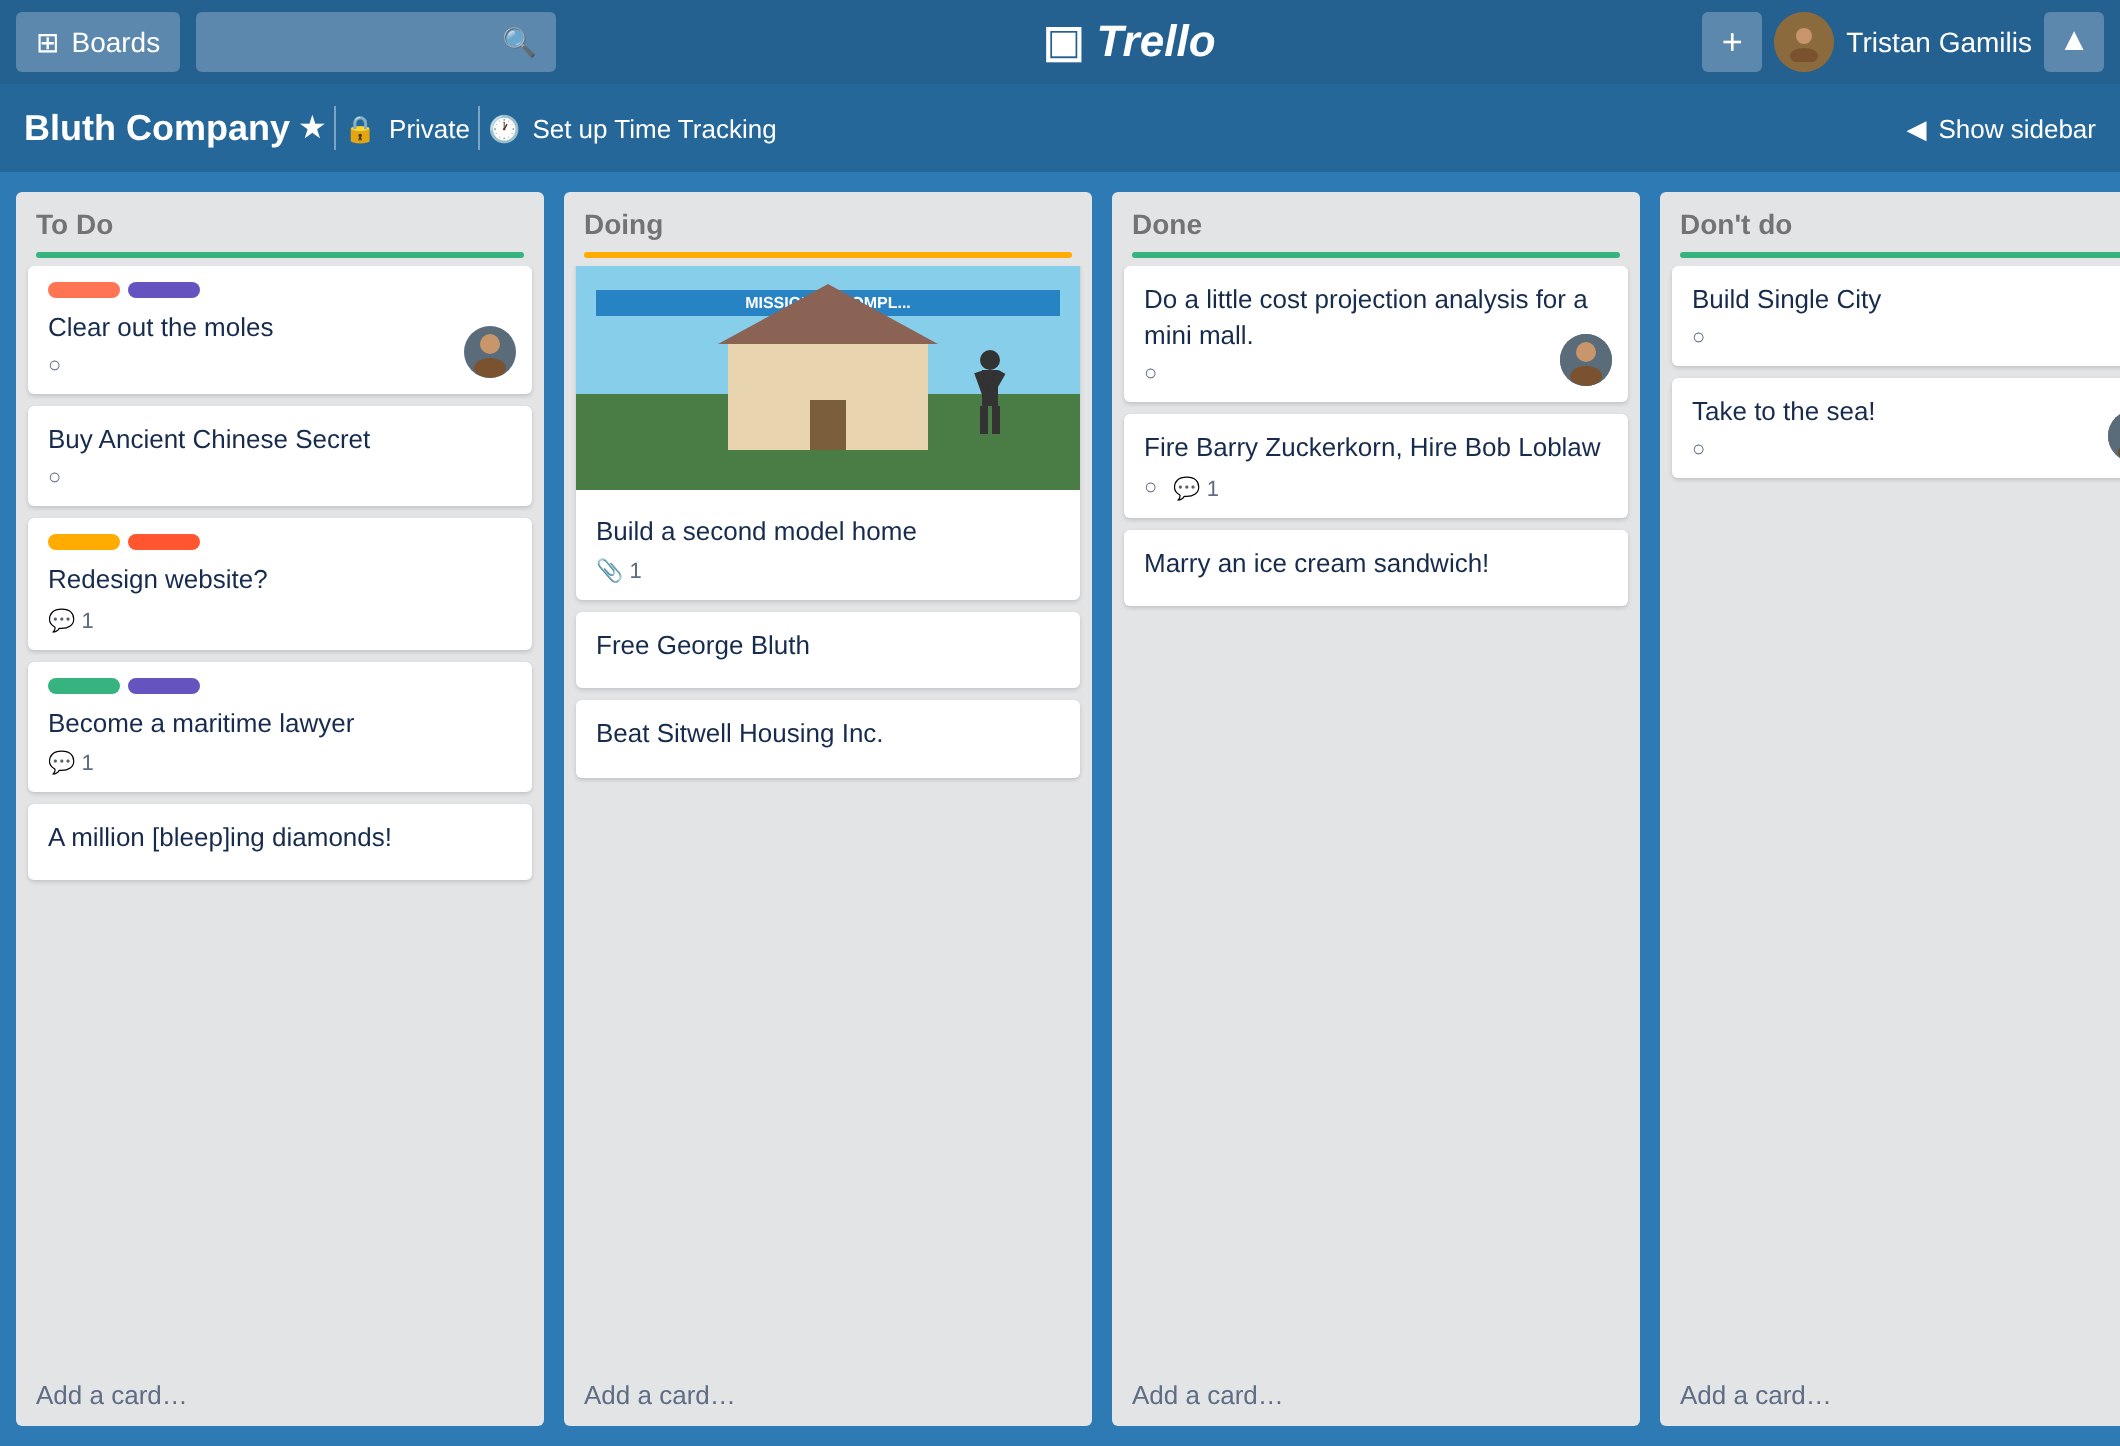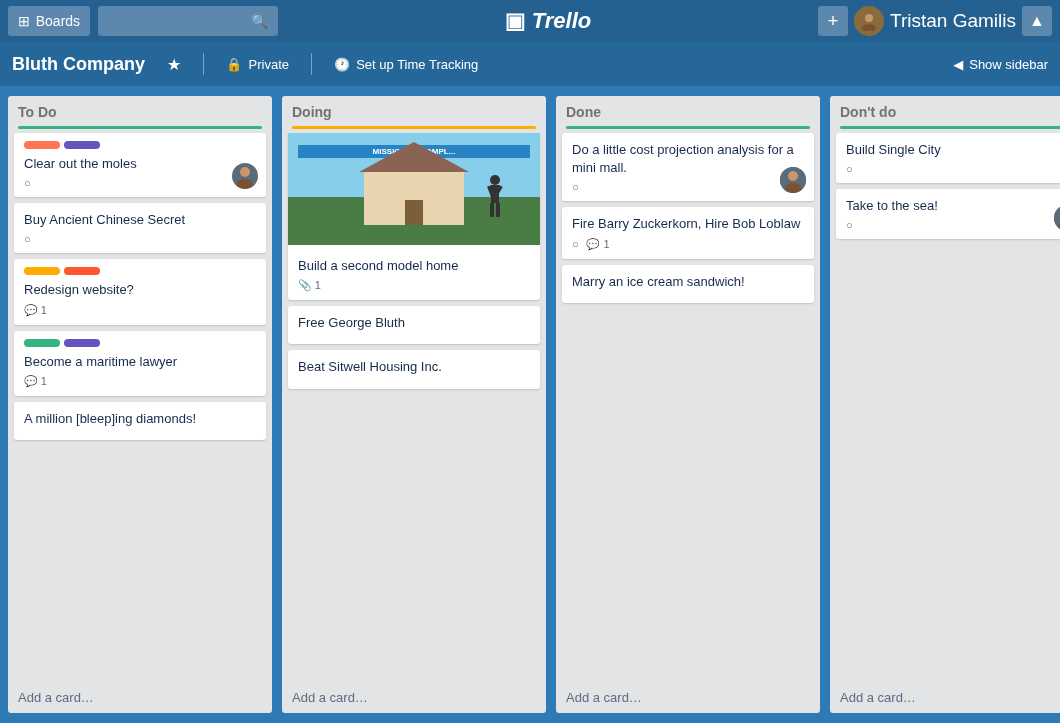--- a/index.html
+++ b/index.html
@@ -93,31 +93,31 @@
       background: #5a6b7a;
       display: flex;
       align-items: center;
       justify-content: center;
       color: white;
       font-size: 12px;
       font-weight: bold;
     }
     .user-name {
       color: white;
-      font-size: 19px;
+      font-size: 14px;
     }
 
     
     .board-bar {
       background: rgba(0,0,0,0.15);
       height: 44px;
       display: flex;
       align-items: center;
       padding: 0 12px;
-      gap: 22px;
+      gap: 4px;
     }
     .board-title {
       color: white;
       font-size: 18px;
       font-weight: bold;
     }
     .star-icon { color: white; font-size: 16px; cursor: pointer; }
     .divider-v { width: 1px; height: 22px; background: rgba(255,255,255,0.4); }
     .board-meta {
       display: flex;

